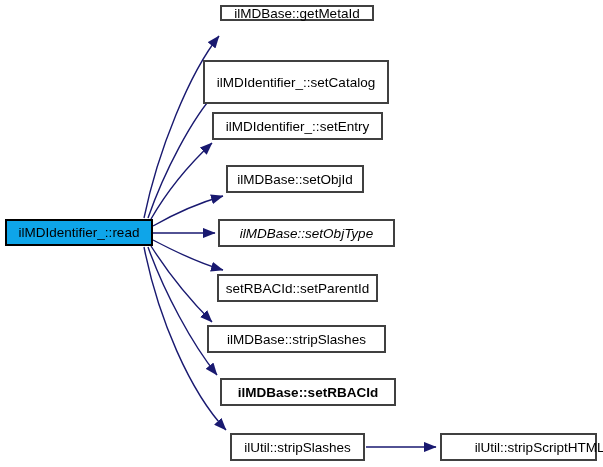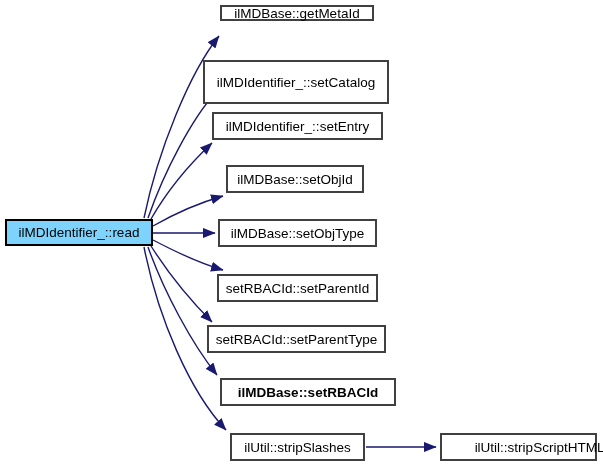--- a/index.html
+++ b/index.html
@@ -18,31 +18,31 @@
     border:2px solid #404040;
     color:#000000;
     font-size:13.5px;
     display:flex;
     align-items:center;
     justify-content:center;
     white-space:nowrap;
     cursor:pointer;
   }
   .node.caller{
-    background:#7dd3fc;
+    background:#0ea5e9;
     border-color:#000000;
     cursor:default;
   }
   
   #n-read          {left:5px;  top:219px; width:148px; height:27px;}
   #n-getmetaid     {left:220px;top:5px;   width:154px; height:16px;}
   #n-setcatalog    {left:203px;top:60px;  width:186px; height:44px;}
   #n-setentry      {left:212px;top:112px; width:171px; height:28px;}
   #n-setobjid      {left:226px;top:165px; width:138px; height:28px;}
-  #n-setobjtype    {left:218px;top:219px; width:159px; height:28px;}
+  #n-setobjtype    {left:218px;top:219px; width:177px; height:28px;font-style:italic;}
   #n-setparentid   {left:217px;top:274px; width:161px; height:28px;}
   #n-setparenttype {left:207px;top:325px; width:179px; height:28px;}
   #n-setrbacid     {left:220px;top:378px; width:176px; height:28px;font-weight:bold;}
   #n-stripslashes  {left:230px;top:433px; width:135px; height:28px;}
   #n-stripscripthtml{left:440px;top:433px;width:157px; height:28px;padding-left:42px;}
   .edge{stroke:#191970;stroke-width:1.4;fill:none;}
 </style>
 </head>
 <body>
 
@@ -73,21 +73,21 @@
   <div class="node" id="n-setcatalog">ilMDIdentifier_::setCatalog</div>
 
   <div class="node" id="n-setentry">ilMDIdentifier_::setEntry</div>
 
   <div class="node" id="n-setobjid">ilMDBase::setObjId</div>
 
   <div class="node" id="n-setobjtype">ilMDBase::setObjType</div>
 
   <div class="node" id="n-setparentid">setRBACId::setParentId</div>
 
-  <div class="node" id="n-setparenttype">setRBACId::setParentType</div>
+  <div class="node" id="n-setparenttype">ilMDBase::stripSlashes</div>
 
   <div class="node" id="n-setrbacid">ilMDBase::setRBACId</div>
 
   <div class="node" id="n-stripslashes">ilUtil::stripSlashes</div>
 
   <div class="node" id="n-stripscripthtml">ilUtil::stripScriptHTML</div>
 
 </div>
 
 </body></html>

